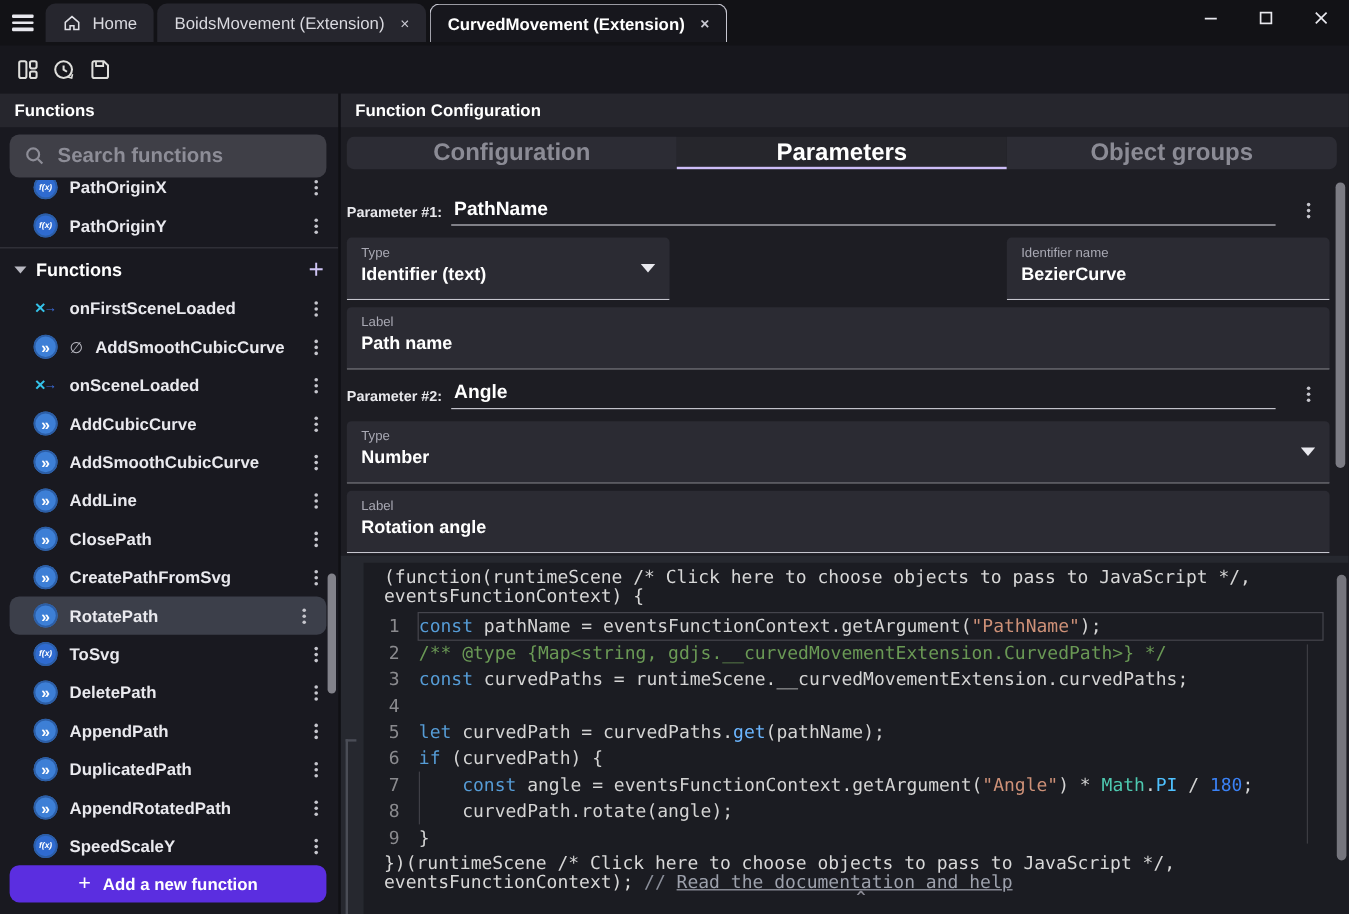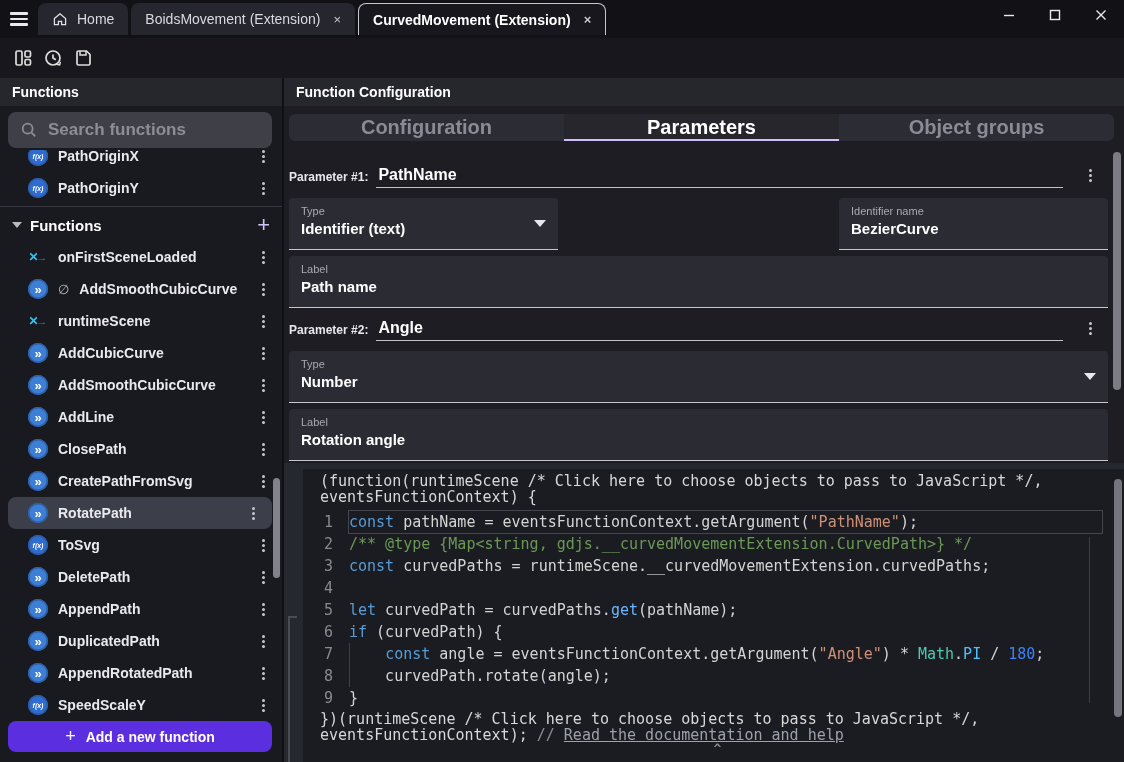--- a/index.html
+++ b/index.html
@@ -332,21 +332,21 @@
               <i></i>
               <i></i>
               <i></i>
             </span>
           </div>
           <div class="fn-item">
             <span class="lifec">
               <span class="lx">✕</span>
               <span class="la">→</span>
             </span>
-            <span>runtimeScene</span>
+            <span>onSceneLoaded</span>
             <span class="kebab">
               <i></i>
               <i></i>
               <i></i>
             </span>
           </div>
           <div class="fn-item">
             <span class="gear action">»</span>
             <span>AddCubicCurve</span>
             <span class="kebab">

